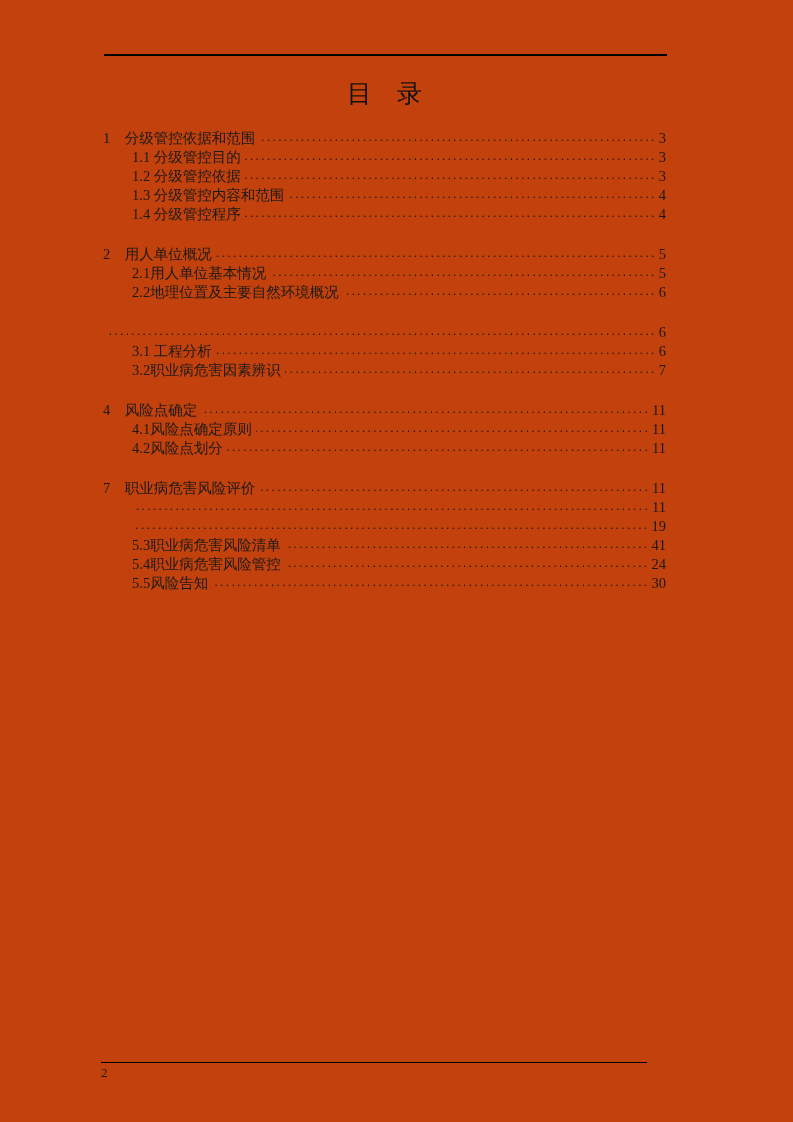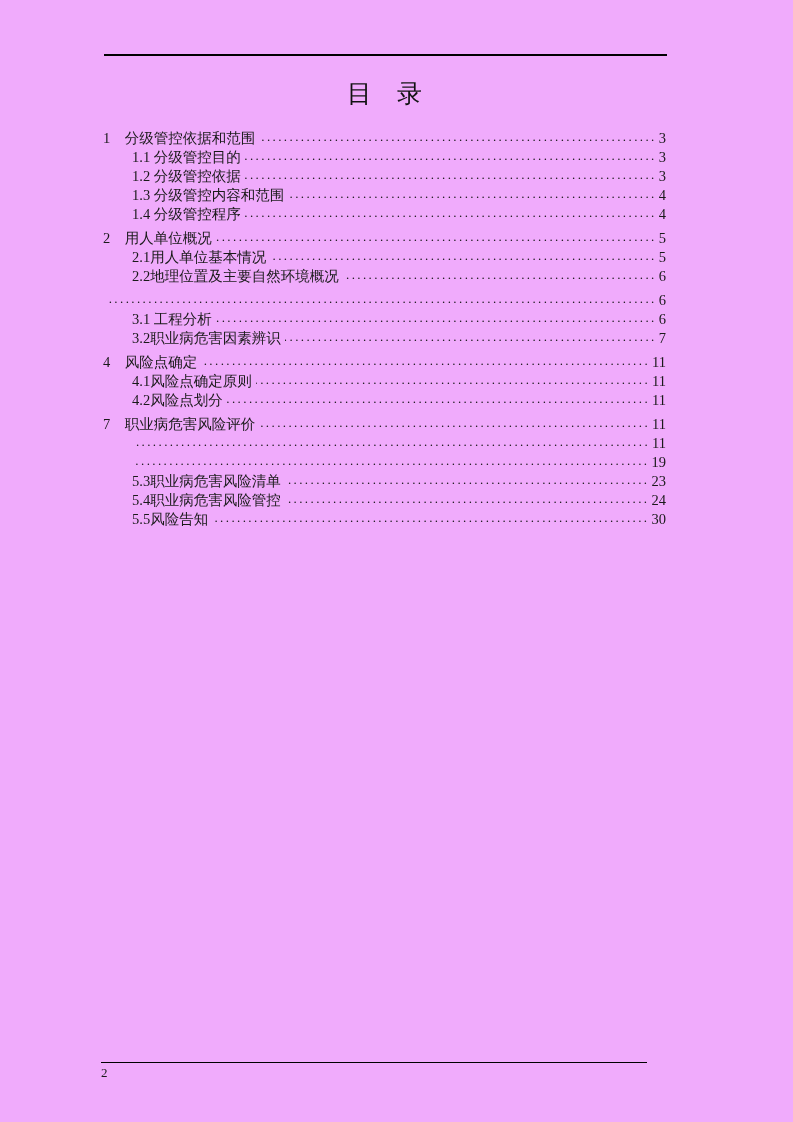--- a/index.html
+++ b/index.html
@@ -8,21 +8,21 @@
     height: 1122px;
     background: #ffffff;
     font-family: "Liberation Serif", "DejaVu Serif", serif;
     color: #1a1a1a;
     overflow: hidden;
   }
   .page {
     position: relative;
     width: 793px;
     height: 1122px;
-    background: #f0abfc;
+    background: #c2410c;
   }
   .header-rule {
     position: absolute;
     left: 104px;
     top: 54px;
     width: 563px;
     height: 2px;
     background: #000000;
   }
   .doc-title {
@@ -37,21 +37,21 @@
     line-height: 30px;
     white-space: pre;
     color: #111111;
   }
   .toc {
     position: absolute;
     left: 103px;
     top: 129px;
     width: 563px;
   }
-  .toc-group { margin-top: 5px; }
+  .toc-group { margin-top: 21px; }
   .toc-group:first-child { margin-top: 0; }
   .toc-row {
     display: flex;
     align-items: baseline;
     height: 19px;
     font-size: 14.5px;
     line-height: 19px;
     white-space: nowrap;
   }
   .toc-row.lv2 { padding-left: 29px; }
@@ -226,21 +226,21 @@
           <span class="toc-dots">
             <span class="dstr">................................................................................................................................................................</span>
           </span>
           <span class="toc-page">19</span>
         </div>
         <div class="toc-row lv2">
           <span class="toc-text">5.3职业病危害风险清单</span>
           <span class="toc-dots">
             <span class="dstr">................................................................................................................................................................</span>
           </span>
-          <span class="toc-page">23</span>
+          <span class="toc-page">41</span>
         </div>
         <div class="toc-row lv2">
           <span class="toc-text">5.4职业病危害风险管控</span>
           <span class="toc-dots">
             <span class="dstr">................................................................................................................................................................</span>
           </span>
           <span class="toc-page">24</span>
         </div>
         <div class="toc-row lv2">
           <span class="toc-text">5.5风险告知</span>

